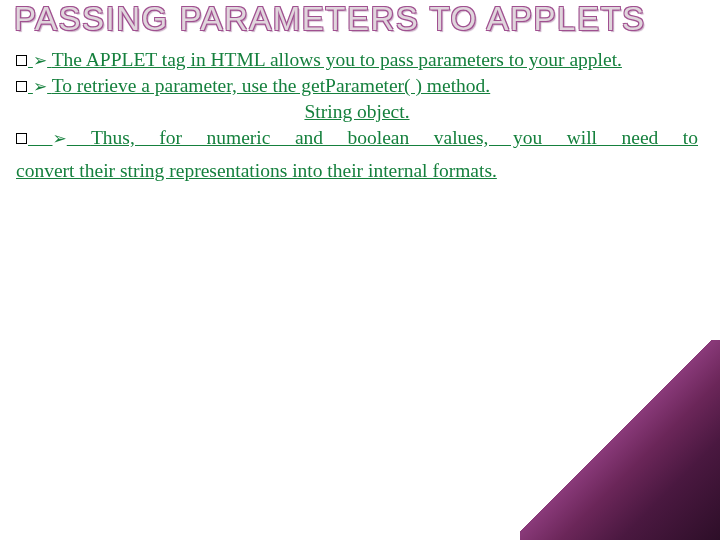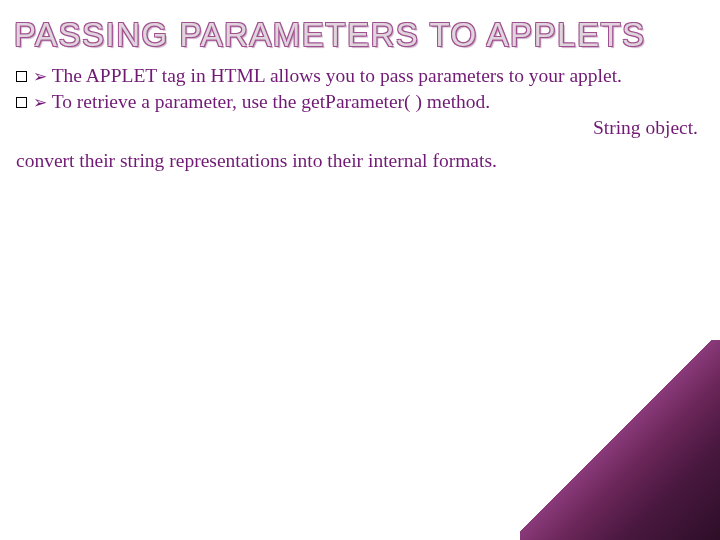--- a/index.html
+++ b/index.html
@@ -18,39 +18,40 @@
     width: 200px;
     height: 200px;
     background: linear-gradient(135deg, transparent 0%, transparent 48%, #8a3a7a 48%, #6b2659 60%, #4a1840 75%, #2d0e28 100%);
     pointer-events: none;
   }
   .title {
     font-family: 'Arial Narrow', Arial, sans-serif;
     font-size: 33px;
     font-weight: 400;
     letter-spacing: 1.5px;
-    padding: 16px 14px 8px 14px;
+    padding: 0 14px 8px 14px;
     color: #e0d5dc;
     text-shadow:
       -1px -1px 0 #a05090,
       1px -1px 0 #a05090,
       -1px 1px 0 #a05090,
       1px 1px 0 #a05090,
       2px 2px 1px rgba(120,50,110,0.4);
     font-stretch: condensed;
   }
   .content {
     padding: 2px 22px 0 16px;
   }
   .bullet-item {
     font-size: 19.5px;
     line-height: 1.28;
-    color: #701a75;
+    color: #15803d;
     margin-bottom: 1px;
     text-align: justify;
+    text-decoration: underline;
   }
   .checkbox {
     font-family: Arial, sans-serif;
     display: inline-block;
     width: 11px;
     height: 11px;
     border: 1.2px solid #000;
     vertical-align: baseline;
     margin-right: 1px;
     position: relative;
@@ -59,21 +60,21 @@
   .arrow {
     display: inline-block;
     font-size: 17px;
     vertical-align: baseline;
   }
   .item3-first {
     text-align: justify;
     text-align-last: justify;
   }
   .item3-second {
-    text-align: right;
+    text-align: center;
   }
   .item4-first {
     text-align: justify;
     text-align-last: justify;
   }
   .item4-second {
     text-align: justify;
     text-align-last: left;
     margin-top: 8px;
   }
@@ -97,20 +98,25 @@
     <span>To retrieve a parameter, use the getParameter( ) method.</span>
   </div>
 
   <div class="bullet-item">
     <div class="item3-second">
       <span>String object.</span>
     </div>
   </div>
 
   <div class="bullet-item">
+    <div class="item4-first">
+      <span class="checkbox"></span>
+      <span class="arrow">➢</span>
+      <span>Thus, for numeric and boolean values, you will need to</span>
+    </div>
     <div class="item4-second">
       <span>convert their string representations into their internal formats.</span>
     </div>
   </div>
 
 </div>
 
 <div class="corner-decoration"></div>
 
 </body></html>

